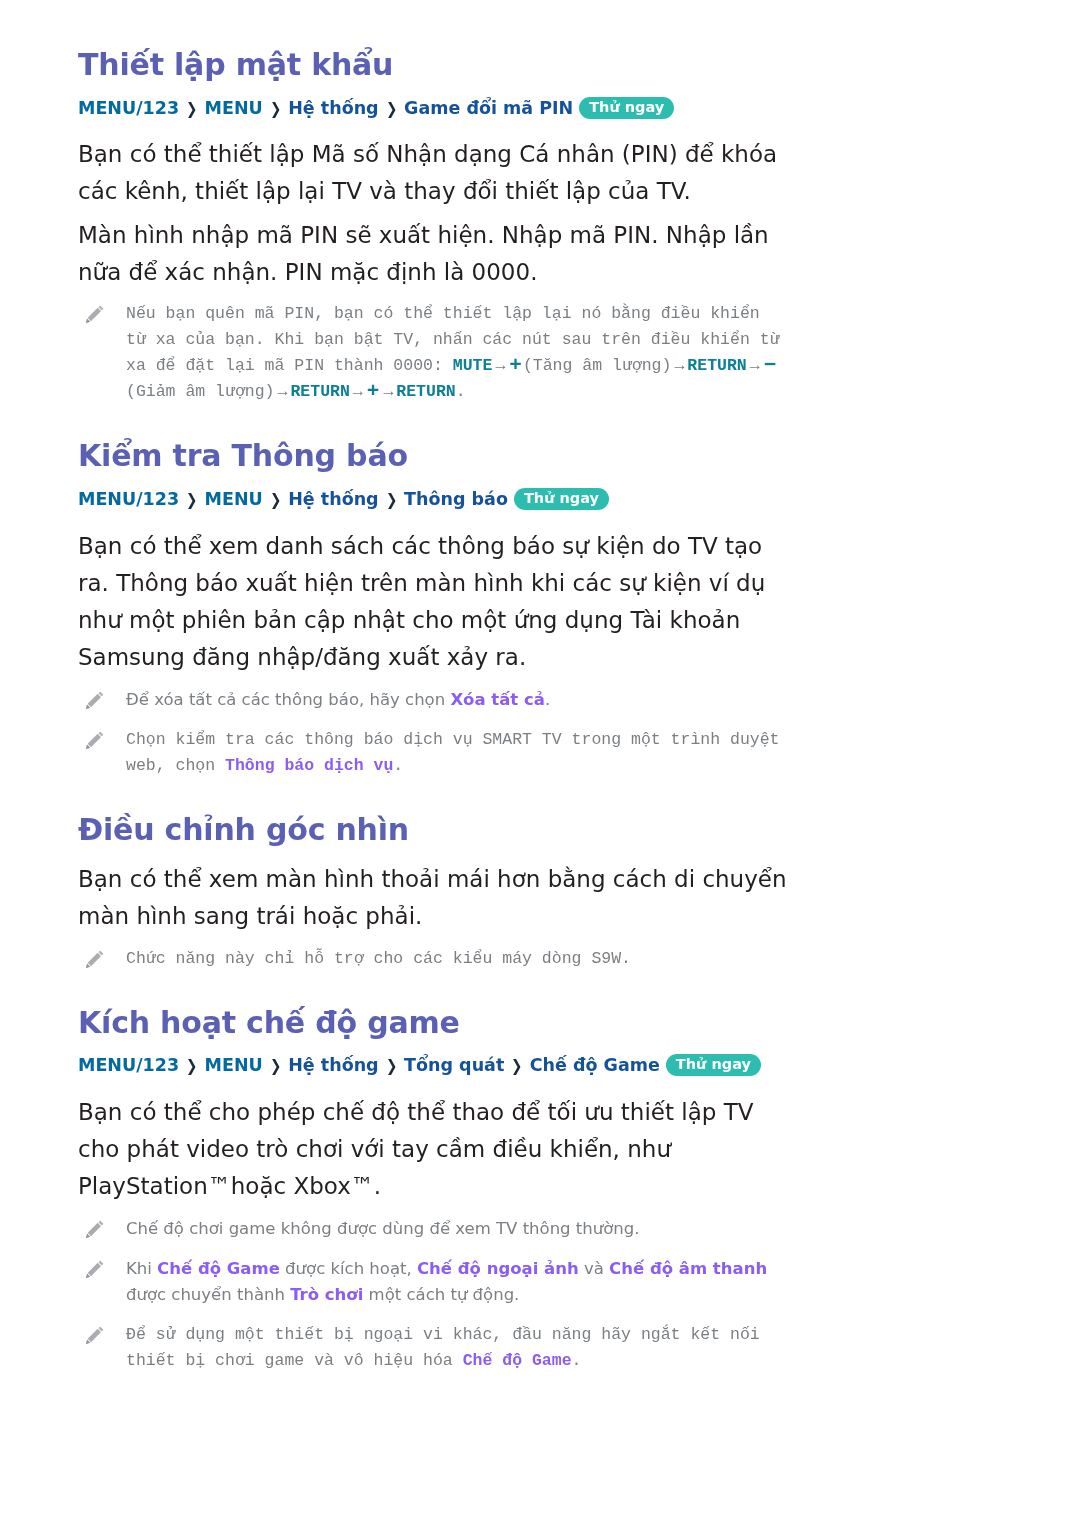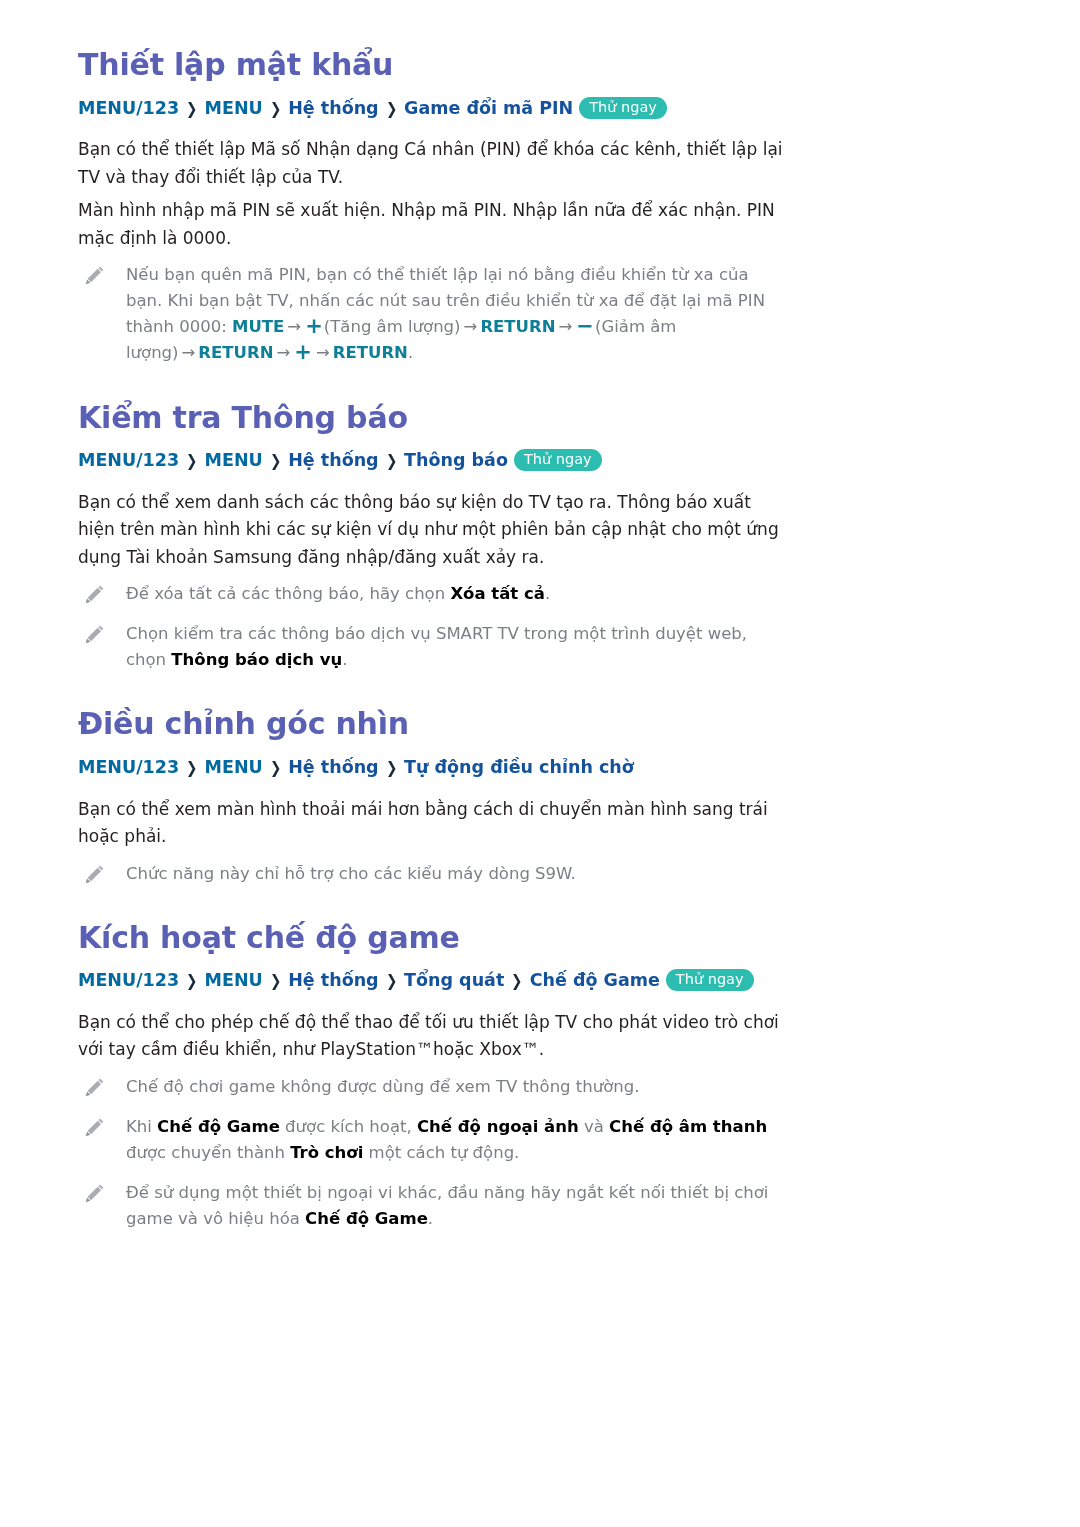--- a/index.html
+++ b/index.html
@@ -54,60 +54,60 @@
     font-size: 16px;
     margin: 0 6px;
     display: inline-block;
     transform: scaleX(0.85);
   }
   .badge {
     display: inline-block;
     background: #2dbdb0;
     color: #ffffff;
     font-size: 14.5px;
-    font-weight: normal;
+    font-weight: bold;
     border-radius: 11px;
     padding: 1px 10px 3px 10px;
     margin-left: 6px;
     vertical-align: 2px;
     line-height: 1.25;
   }
 
   
   p.body {
-    font-size: 17px;
+    font-size: 23px;
     color: #231f20;
     line-height: 1.62;
     margin: 0 0 6px 0;
     max-width: 935px;
   }
   p.body:last-child { margin-bottom: 0; }
 
   
   .notes { margin-top: 10px; }
   .note {
     position: relative;
     padding-left: 48px;
     margin-bottom: 14px;
     font-size: 16.5px;
     color: #7b7f83;
     line-height: 1.58;
     max-width: 935px;
   }
-  .note:last-child { margin-bottom: 0; }
+  .note:last-child { margin-bottom: 0; font-family: Liberation Mono, monospace; }
   .pencil-icon {
     position: absolute;
     left: 6px;
     top: 2px;
     width: 22px;
     height: 22px;
     display: block;
   }
   .note .n-teal { color: #0d7f96; font-weight: bold; }
-  .note .n-blue { color: #000000; font-weight: bold; }
+  .note .n-blue { color: #8b5cf6; font-weight: bold; }
   .sym {
     color: #0d7f96;
     font-weight: bold;
     font-size: 21px;
     line-height: 0;
     vertical-align: -1px;
     padding: 0 1px;
   }
   .arr { color: #7b7f83; padding: 0 3px; }
 </style>
@@ -135,21 +135,20 @@
           <div class="note"><svg class="pencil-icon" viewBox="0 0 24 24">
               <use xlink:href="#ico-pencil"></use>
             </svg><span><span>Để xóa tất cả các thông báo, hãy chọn </span><span class="n-blue">Xóa tất cả</span><span>.</span></span></div>
           <div class="note"><svg class="pencil-icon" viewBox="0 0 24 24">
               <use xlink:href="#ico-pencil"></use>
             </svg><span><span>Chọn kiểm tra các thông báo dịch vụ SMART TV trong một trình duyệt web, chọn </span><span class="n-blue">Thông báo dịch vụ</span><span>.</span></span></div>
         </div>
       </div>
       <div class="section">
         <h2 class="heading">Điều chỉnh góc nhìn</h2>
-        <div class="breadcrumb"><span class="crumb-teal">MENU/123</span><span class="chev">❯</span><span class="crumb-teal">MENU</span><span class="chev">❯</span><span class="crumb-blue">Hệ thống</span><span class="chev">❯</span><span class="crumb-blue">Tự động điều chỉnh chờ</span></div>
         <p class="body">Bạn có thể xem màn hình thoải mái hơn bằng cách di chuyển màn hình sang trái hoặc phải.</p>
         <div class="notes">
           <div class="note"><svg class="pencil-icon" viewBox="0 0 24 24">
               <use xlink:href="#ico-pencil"></use>
             </svg><span><span>Chức năng này chỉ hỗ trợ cho các kiểu máy dòng S9W.</span></span></div>
         </div>
       </div>
       <div class="section">
         <h2 class="heading">Kích hoạt chế độ game</h2>
         <div class="breadcrumb"><span class="crumb-teal">MENU/123</span><span class="chev">❯</span><span class="crumb-teal">MENU</span><span class="chev">❯</span><span class="crumb-blue">Hệ thống</span><span class="chev">❯</span><span class="crumb-blue">Tổng quát</span><span class="chev">❯</span><span class="crumb-blue">Chế độ Game</span><span class="badge">Thử ngay</span></div>

